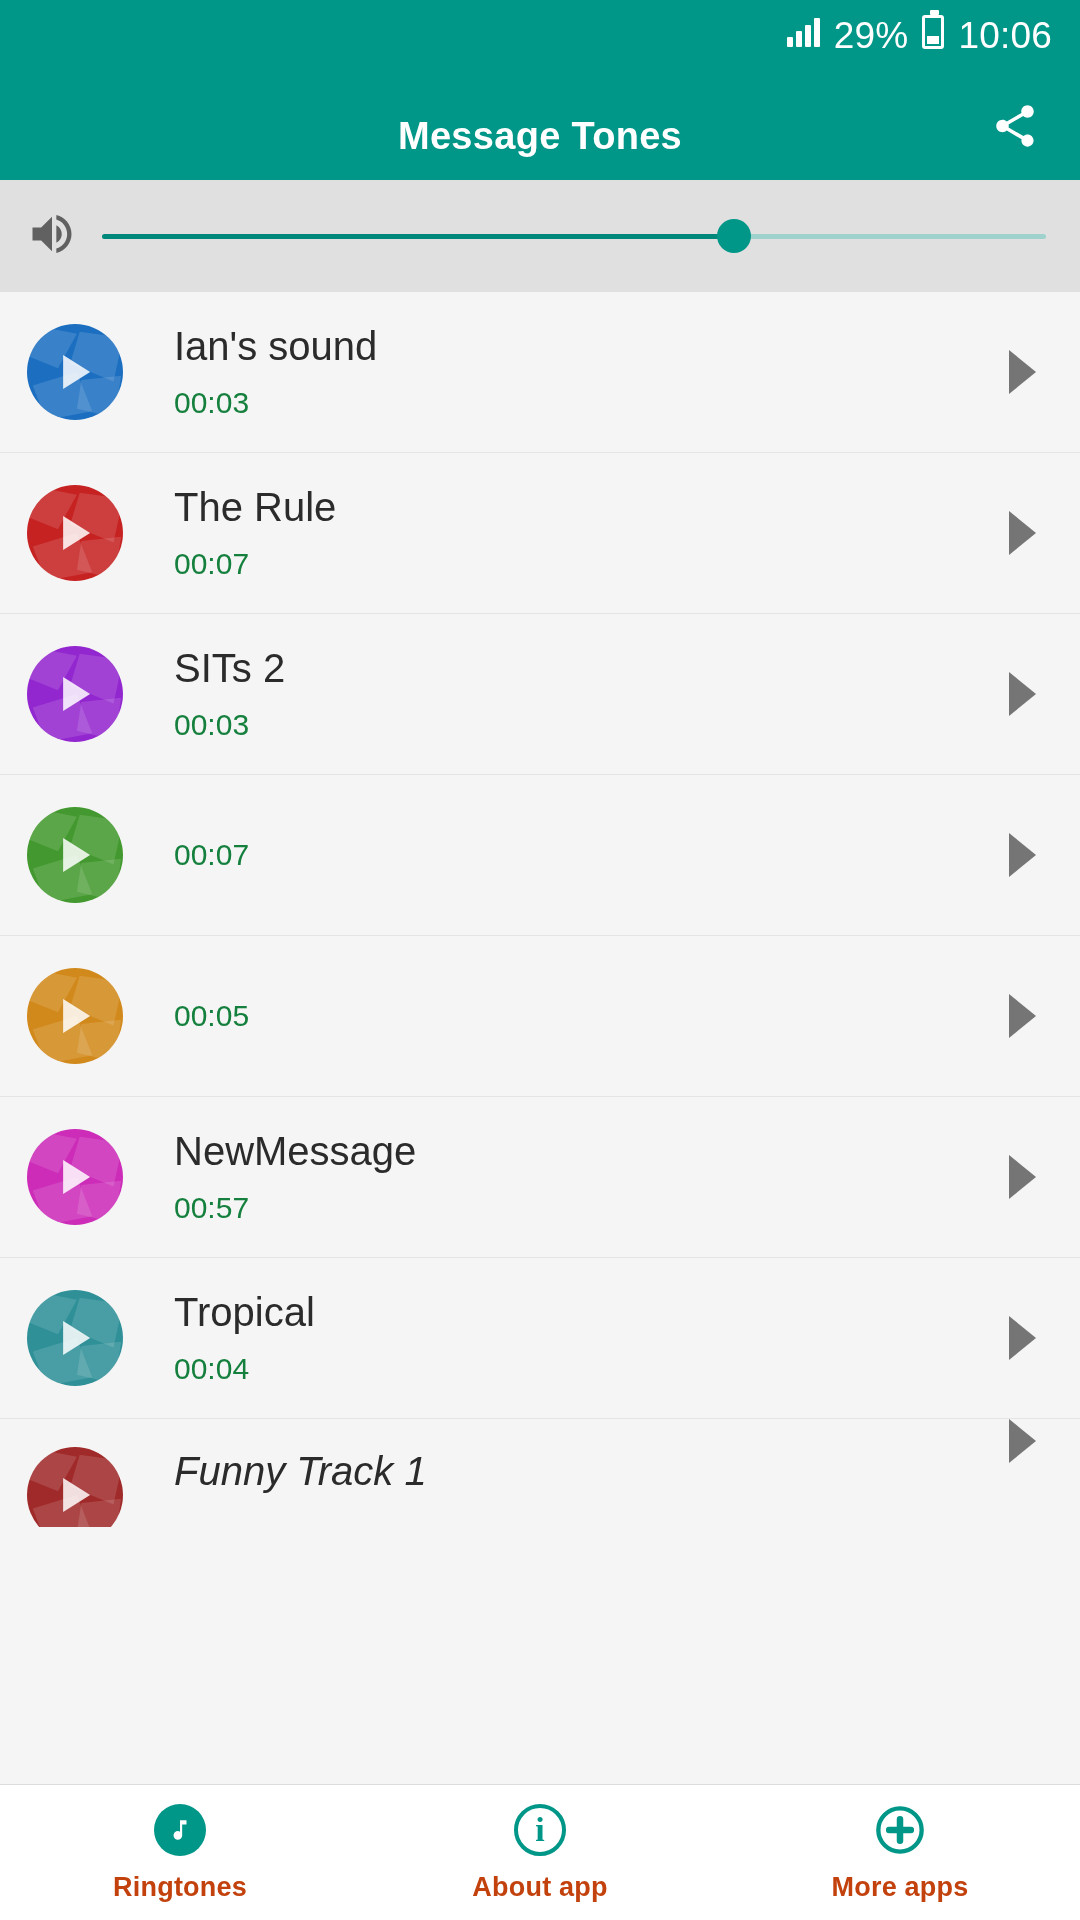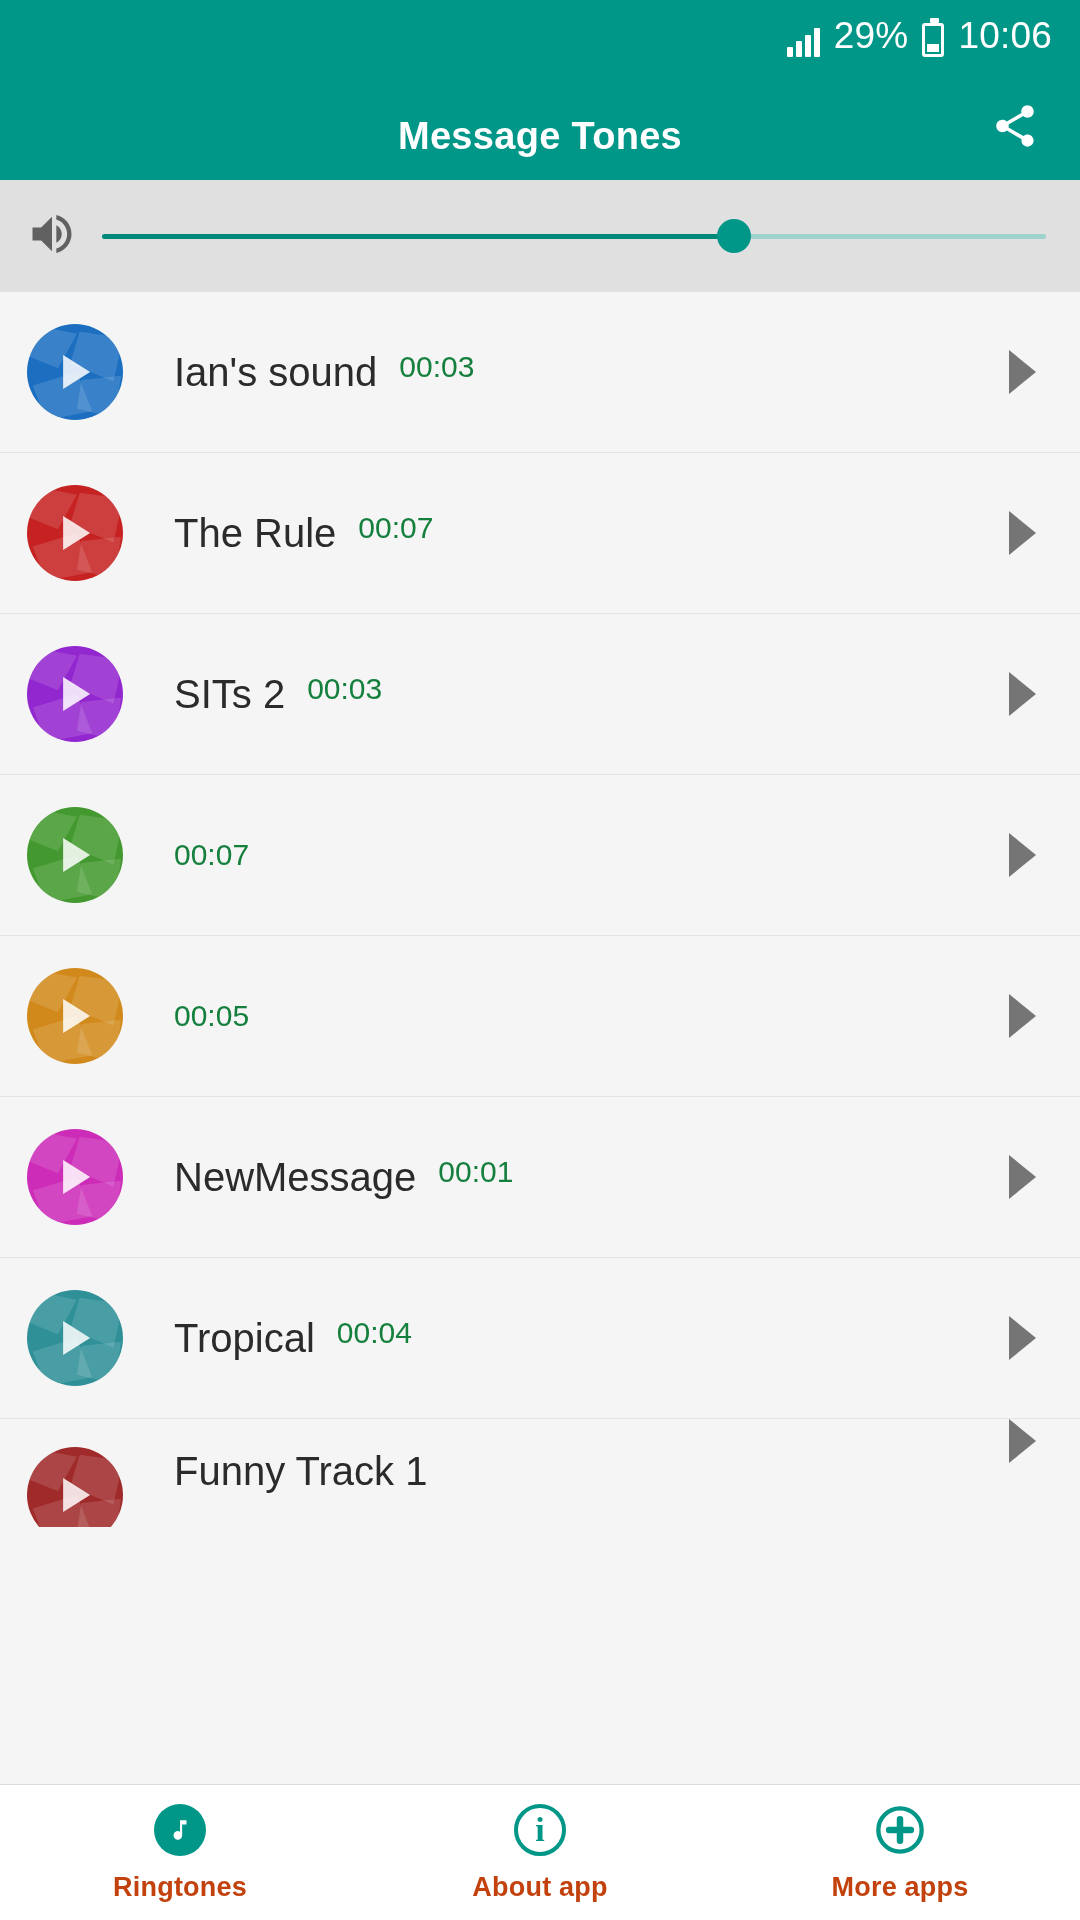--- a/index.html
+++ b/index.html
@@ -18,21 +18,21 @@
 
   
   .statusbar {
     height: 72px;
     background: #009688;
     display: flex; align-items: center; justify-content: flex-end;
     padding-right: 28px;
     color: #ffffff;
     flex: 0 0 auto;
   }
-  .sb-group { display: flex; align-items: flex-end; gap: 14px; }
+  .sb-group { display: flex; align-items: flex-start; gap: 14px; }
   .sig-bars { display: flex; align-items: flex-end; gap: 3px; height: 32px; }
   .sig-bars i { display: block; width: 6px; background: #ffffff; border-radius: 1px; }
   .sig-bars i:nth-child(1) { height: 10px; }
   .sig-bars i:nth-child(2) { height: 16px; }
   .sig-bars i:nth-child(3) { height: 22px; }
   .sig-bars i:nth-child(4) { height: 29px; }
   .sb-text { font-size: 37px; font-weight: 400; letter-spacing: .2px; }
   .batt {
     width: 22px; height: 34px; border: 3px solid #ffffff; border-radius: 3px;
     position: relative; display: flex; align-items: flex-end; padding: 2px;
@@ -96,33 +96,33 @@
     background: rgba(0,0,0,.12); clip-path: polygon(0 28%, 74% 0, 100% 82%, 22% 100%); }
   .thumbwrap .f4 { right: 2%; bottom: 2%; width: 46%; height: 44%;
     background: rgba(255,255,255,.10); clip-path: polygon(10% 10%, 100% 0, 86% 100%, 0 78%); }
   .play-tri {
     position: absolute; left: 50%; top: 50%; transform: translate(-44%, -50%);
     width: 0; height: 0;
     border-top: 17px solid transparent;
     border-bottom: 17px solid transparent;
     border-left: 27px solid rgba(255,255,255,.85);
   }
-  .rowtext { flex: 1 1 auto; padding-left: 51px; display: flex; flex-direction: row; gap: 22px; }
+  .rowtext { flex: 1 1 auto; padding-left: 51px; display: flex; flex-direction: column; gap: 22px; }
   .rowtitle { font-size: 40px; color: #2b2b2b; line-height: 1; }
   .rowdur { font-size: 30px; color: #15803d; line-height: 1; }
   .chev {
     width: 0; height: 0; flex: 0 0 auto;
     border-top: 22px solid transparent;
     border-bottom: 22px solid transparent;
     border-left: 27px solid #757575;
     margin-right: 12px;
   }
   .row.partial { height: 108px; align-items: flex-start; overflow: hidden; border-bottom: none; }
   .row.partial .thumbwrap { margin-top: 28px; }
-  .row.partial .rowtext { padding-top: 32px; }
+  .row.partial .rowtext { padding-top: 32px; font-style: italic; }
 
   
   .bottomnav {
     height: 136px; background: #ffffff;
     display: flex; align-items: center;
     border-top: 1px solid #dcdcdc;
     flex: 0 0 auto;
     position: absolute; left: 0; right: 0; bottom: 0;
   }
   .navitem {
@@ -268,21 +268,21 @@
           <span class="facets">
             <span class="f1"></span>
             <span class="f2"></span>
             <span class="f3"></span>
             <span class="f4"></span>
           </span>
           <span class="play-tri"></span>
         </div>
         <div class="rowtext">
           <div class="rowtitle">NewMessage</div>
-          <div class="rowdur">00:01</div>
+          <div class="rowdur">00:57</div>
         </div>
         <div class="chev"></div>
       </div>
       <div class="row">
         <div class="thumbwrap" style="background: rgb(47, 144, 152);">
           <span class="facets">
             <span class="f1"></span>
             <span class="f2"></span>
             <span class="f3"></span>
             <span class="f4"></span>

